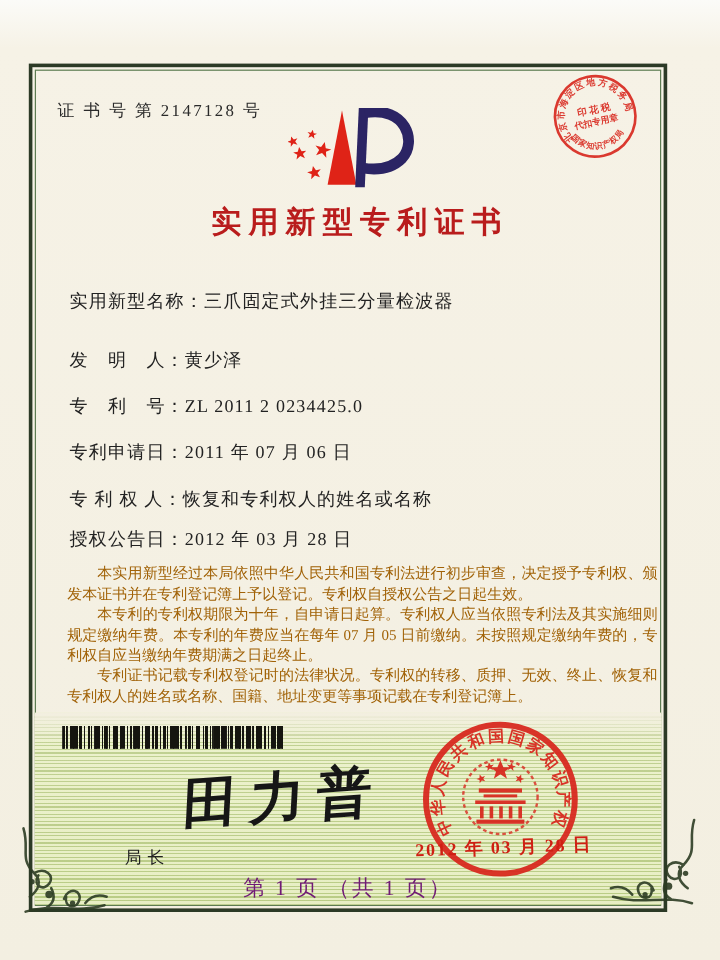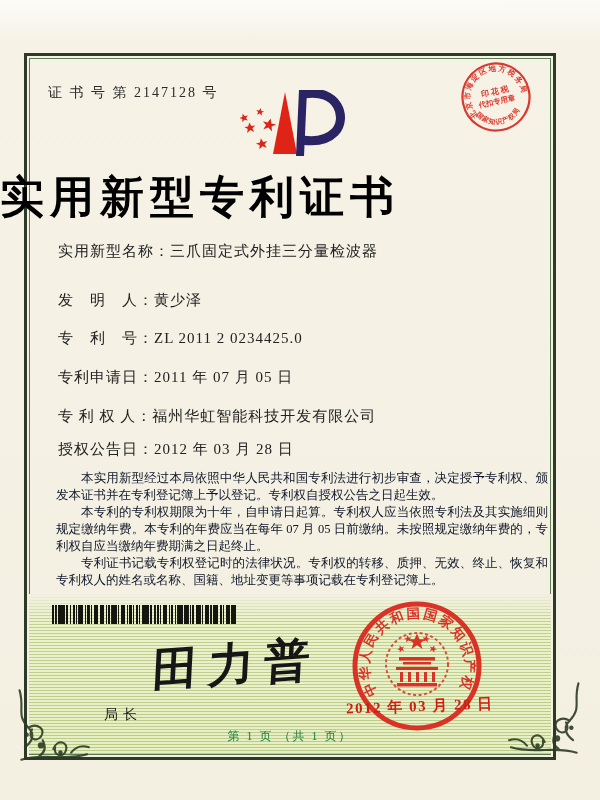--- a/index.html
+++ b/index.html
@@ -33,34 +33,34 @@
   }
 
   .cert-no{
     position:absolute;left:48px;top:84px;
     font-size:14px;color:#2a2a2a;letter-spacing:2px;
   }
 
   .logo{position:absolute;left:240px;top:90px;width:110px;height:72px;}
 
   .title{
-    position:absolute;left:0;right:0;top:168px;text-align:left;
-    font-size:44px;font-weight:bold;color:#000000;letter-spacing:6px;
+    position:absolute;left:0;right:0;top:168px;text-align:center;
+    font-size:25px;font-weight:bold;color:#b91c1c;letter-spacing:6px;
   }
 
   .field{
     position:absolute;left:58px;font-size:15px;color:#222;
     white-space:nowrap;letter-spacing:1px;
   }
   .f0{top:242px;} .f1{top:291px;} .f2{top:329px;}
   .f3{top:368px;} .f4{top:407px;} .f5{top:440px;}
 
   .body-text{
     position:absolute;left:56px;top:470px;width:492px;
-    font-size:12.5px;line-height:17px;color:#0f172a;text-align:justify;
+    font-size:12.5px;line-height:17px;color:#a16207;text-align:justify;
   }
   .body-text p{margin:0;text-indent:2em;}
 
   .barcode{
     position:absolute;left:52px;top:605px;width:186px;height:19px;
     background:
       repeating-linear-gradient(90deg,#15150f 0 1px,transparent 1px 3px),
       repeating-linear-gradient(90deg,#15150f 0 2px,transparent 2px 7px),
       repeating-linear-gradient(90deg,transparent 0 4px,#20201a 4px 5px,transparent 5px 11px),
       repeating-linear-gradient(90deg,transparent 0 9px,#15150f 9px 12px,transparent 12px 17px);
@@ -87,21 +87,21 @@
 
   .tax-stamp{position:absolute;left:455px;top:56px;width:82px;height:82px;
     transform:rotate(-12deg);opacity:.9;}
 
   .flourish{position:absolute;}
   .flourish-br{left:502px;top:674px;width:80px;height:88px;}
   .flourish-bl{left:16px;top:684px;width:80px;height:82px;transform:scaleX(-1);}
 
   .footer{
     position:absolute;left:24px;top:728px;width:532px;text-align:center;
-    font-size:12px;color:#15803d;letter-spacing:2px;
+    font-size:18px;color:#701a75;letter-spacing:2px;
   }
 </style>
 </head>
 <body>
 
 <div class="page">
 
   <div class="frame">
     <div class="frame-inner"></div>
   </div>
@@ -164,24 +164,24 @@
   <div class="field f1">
     <span>发　明　人：</span><span>黄少泽</span>
   </div>
   <div class="field f0">
     <span>实用新型名称：</span><span>三爪固定式外挂三分量检波器</span>
   </div>
   <div class="field f2">
     <span>专　利　号：</span><span>ZL 2011 2 0234425.0</span>
   </div>
   <div class="field f3">
-    <span>专利申请日：</span><span>2011 年 07 月 05 日</span>
+    <span>专利申请日：</span><span>2011 年 07 月 06 日</span>
   </div>
   <div class="field f4">
-    <span>专 利 权 人：</span><span>福州华虹智能科技开发有限公司</span>
+    <span>专 利 权 人：</span><span>恢复和专利权人的姓名或名称</span>
   </div>
   <div class="field f5">
     <span>授权公告日：</span><span>2012 年 03 月 28 日</span>
   </div>
 
   <div class="body-text">
     <p>本实用新型经过本局依照中华人民共和国专利法进行初步审查，决定授予专利权、颁发本证书并在专利登记簿上予以登记。专利权自授权公告之日起生效。</p>
     <p>本专利的专利权期限为十年，自申请日起算。专利权人应当依照专利法及其实施细则规定缴纳年费。本专利的年费应当在每年 07 月 05 日前缴纳。未按照规定缴纳年费的，专利权自应当缴纳年费期满之日起终止。</p>
     <p>专利证书记载专利权登记时的法律状况。专利权的转移、质押、无效、终止、恢复和专利权人的姓名或名称、国籍、地址变更等事项记载在专利登记簿上。</p>
   </div>

